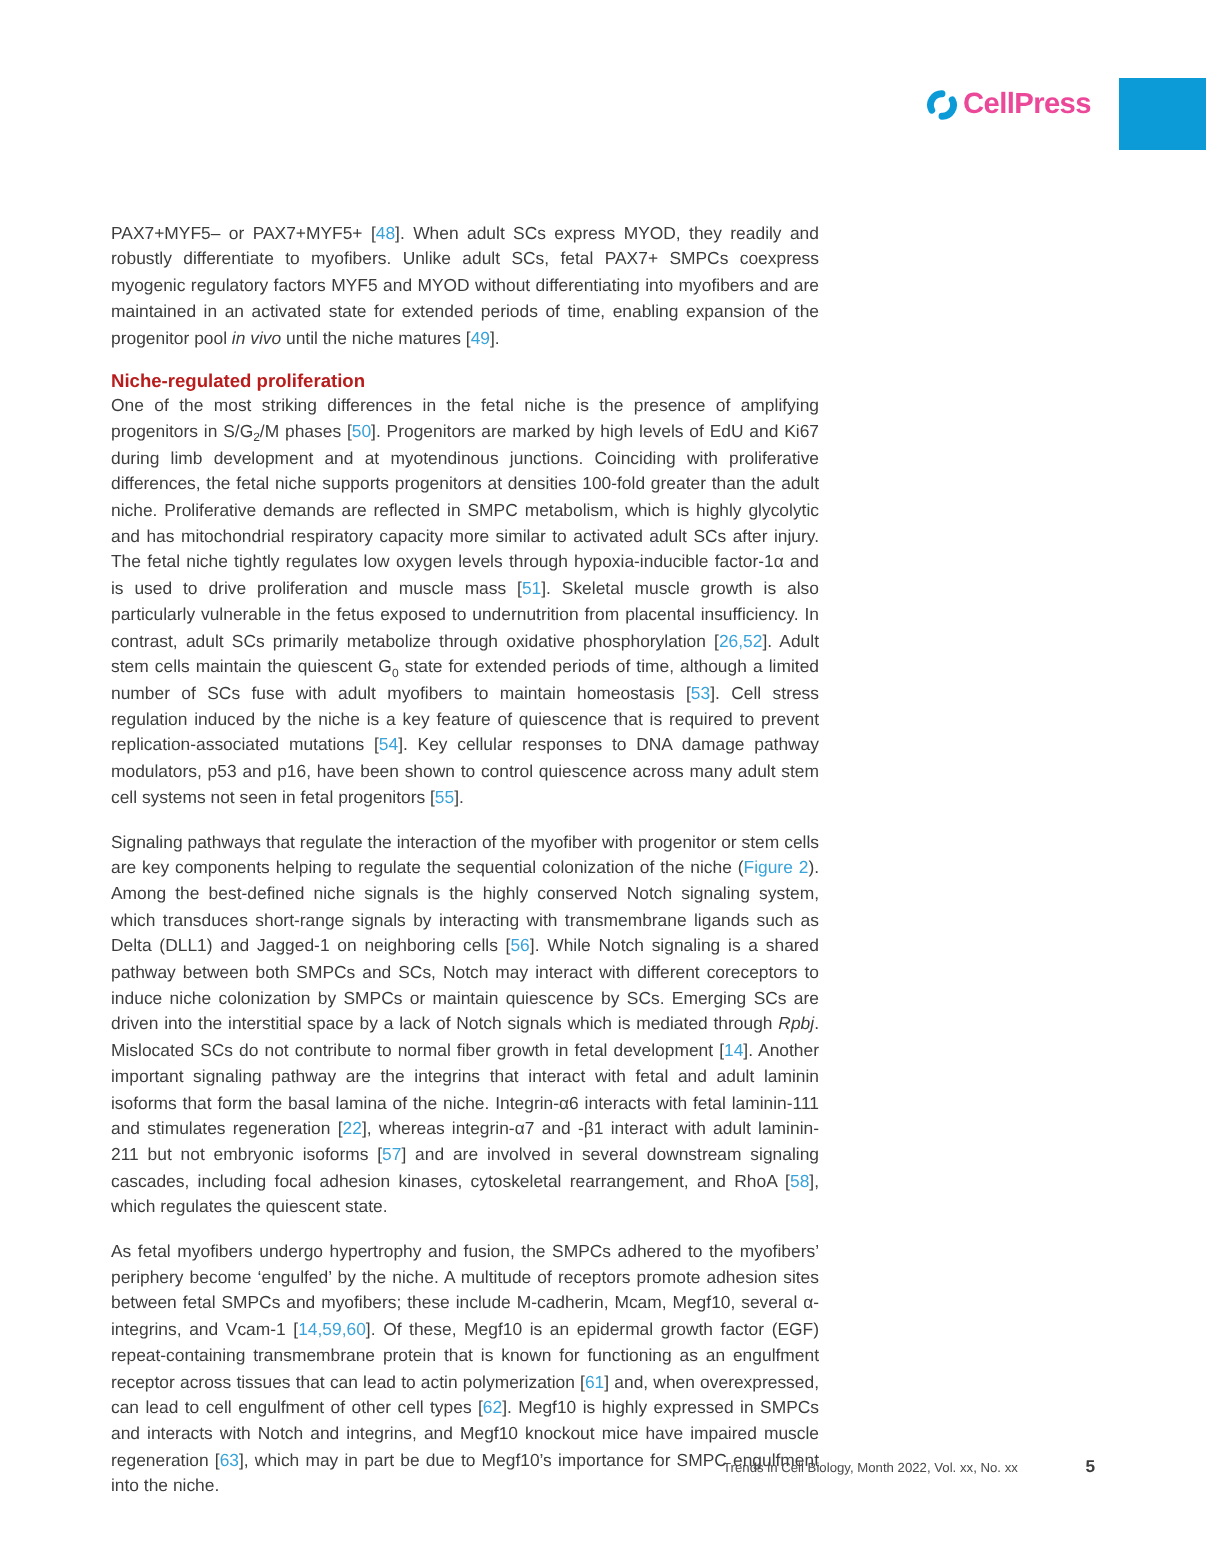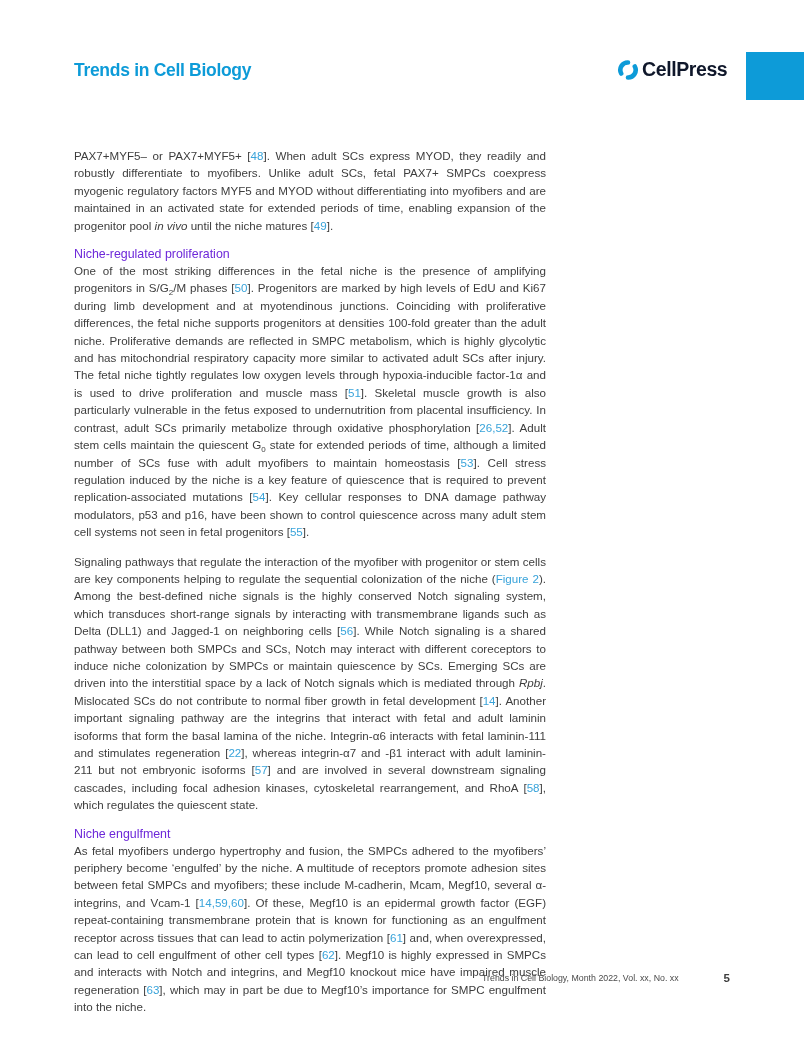--- a/index.html
+++ b/index.html
@@ -16,62 +16,61 @@
   }
   
   .journal-title {
     position: absolute; left: 74px; top: 60px;
     font-size: 17.5px; font-weight: bold;
     color: #0d9bd8; letter-spacing: -0.3px;
   }
   .brand {
     position: absolute; left: 617px; top: 58px;
     display: flex; align-items: center; gap: 3px;
-    color: #0f172a; font-weight: bold; font-size: 19.5px;
+    color: #ec4899; font-weight: bold; font-size: 19.5px;
     letter-spacing: -0.4px;
   }
   .brand svg { display: block; }
   .corner-tab {
     position: absolute; left: 746px; top: 52px;
     width: 58px; height: 48px; background: #0d9bd8;
   }
   
   .content {
     position: absolute; left: 74px; top: 147px; width: 472px;
   }
   .body-par {
     margin: 0 0 12px 0;
     font-size: 11.6px; line-height: 17.4px;
     color: #3d3d3d; text-align: justify;
   }
   .section-heading {
     margin: 13px 0 1px 0;
-    font-size: 12.4px; font-weight: normal;
-    color: #6d28d9;
+    font-size: 12.4px; font-weight: bold;
+    color: #b91c1c;
   }
   .ref-link { color: #38a3da; text-decoration: none; cursor: pointer; }
   em { }
   sub { font-size: 8px; line-height: 0; }
   
   .footer {
     position: absolute; top: 972px; right: 74px;
     font-size: 8.8px; color: #4a4a4a;
     display: flex; align-items: center; gap: 34px;
   }
   .page-number {
     font-size: 11.5px; font-weight: bold; color: #3d3d3d;
     margin-left: 11px;
   }
 </style>
 </head>
 <body>
 
 <div class="page">
 
-  <div class="journal-title">Trends in Cell Biology</div>
 
   <div class="brand">
     <span>
       <svg width="22" height="22" viewBox="0 0 22 22">
         <g fill="none" stroke="#0d9bd8" stroke-width="4.6" stroke-linecap="round">
           <path d="M 4.2 14.5 A 7.5 7.5 0 0 1 11 3.5"></path>
           <path d="M 17.8 7.5 A 7.5 7.5 0 0 1 11 18.5"></path>
         </g>
       </svg>
     </span>
@@ -85,21 +84,20 @@
         <p class="body-par"><span>PAX7+MYF5– or PAX7+MYF5+ [</span><a class="ref-link">48</a><span>]. When adult SCs express MYOD, they readily and robustly differentiate to myofibers. Unlike adult SCs, fetal PAX7+ SMPCs coexpress myogenic regulatory factors MYF5 and MYOD without differentiating into myofibers and are maintained in an activated state for extended periods of time, enabling expansion of the progenitor pool </span><em>in vivo</em><span> until the niche matures [</span><a class="ref-link">49</a><span>].</span></p>
       </section>
       <section>
         <h2 class="section-heading">Niche-regulated proliferation</h2>
         <p class="body-par"><span>One of the most striking differences in the fetal niche is the presence of amplifying progenitors in S/G</span><sub>2</sub><span>/M phases [</span><a class="ref-link">50</a><span>]. Progenitors are marked by high levels of EdU and Ki67 during limb development and at myotendinous junctions. Coinciding with proliferative differences, the fetal niche supports progenitors at densities 100-fold greater than the adult niche. Proliferative demands are reflected in SMPC metabolism, which is highly glycolytic and has mitochondrial respiratory capacity more similar to activated adult SCs after injury. The fetal niche tightly regulates low oxygen levels through hypoxia-inducible factor-1α and is used to drive proliferation and muscle mass [</span><a class="ref-link">51</a><span>]. Skeletal muscle growth is also particularly vulnerable in the fetus exposed to undernutrition from placental insufficiency. In contrast, adult SCs primarily metabolize through oxidative phosphorylation [</span><a class="ref-link">26,52</a><span>]. Adult stem cells maintain the quiescent G</span><sub>0</sub><span> state for extended periods of time, although a limited number of SCs fuse with adult myofibers to maintain homeostasis [</span><a class="ref-link">53</a><span>]. Cell stress regulation induced by the niche is a key feature of quiescence that is required to prevent replication-associated mutations [</span><a class="ref-link">54</a><span>]. Key cellular responses to DNA damage pathway modulators, p53 and p16, have been shown to control quiescence across many adult stem cell systems not seen in fetal progenitors [</span><a class="ref-link">55</a><span>].</span></p>
       </section>
       <section>
         <p class="body-par"><span>Signaling pathways that regulate the interaction of the myofiber with progenitor or stem cells are key components helping to regulate the sequential colonization of the niche (</span><a class="ref-link">Figure 2</a><span>). Among the best-defined niche signals is the highly conserved Notch signaling system, which transduces short-range signals by interacting with transmembrane ligands such as Delta (DLL1) and Jagged-1 on neighboring cells [</span><a class="ref-link">56</a><span>]. While Notch signaling is a shared pathway between both SMPCs and SCs, Notch may interact with different coreceptors to induce niche colonization by SMPCs or maintain quiescence by SCs. Emerging SCs are driven into the interstitial space by a lack of Notch signals which is mediated through </span><em>Rpbj</em><span>. Mislocated SCs do not contribute to normal fiber growth in fetal development [</span><a class="ref-link">14</a><span>]. Another important signaling pathway are the integrins that interact with fetal and adult laminin isoforms that form the basal lamina of the niche. Integrin-α6 interacts with fetal laminin-111 and stimulates regeneration [</span><a class="ref-link">22</a><span>], whereas integrin-α7 and -β1 interact with adult laminin-211 but not embryonic isoforms [</span><a class="ref-link">57</a><span>] and are involved in several downstream signaling cascades, including focal adhesion kinases, cytoskeletal rearrangement, and RhoA [</span><a class="ref-link">58</a><span>], which regulates the quiescent state.</span></p>
       </section>
       <section>
-        <h2 class="section-heading">Niche engulfment</h2>
         <p class="body-par"><span>As fetal myofibers undergo hypertrophy and fusion, the SMPCs adhered to the myofibers’ periphery become ‘engulfed’ by the niche. A multitude of receptors promote adhesion sites between fetal SMPCs and myofibers; these include M-cadherin, Mcam, Megf10, several α-integrins, and Vcam-1 [</span><a class="ref-link">14,59,60</a><span>]. Of these, Megf10 is an epidermal growth factor (EGF) repeat-containing transmembrane protein that is known for functioning as an engulfment receptor across tissues that can lead to actin polymerization [</span><a class="ref-link">61</a><span>] and, when overexpressed, can lead to cell engulfment of other cell types [</span><a class="ref-link">62</a><span>]. Megf10 is highly expressed in SMPCs and interacts with Notch and integrins, and Megf10 knockout mice have impaired muscle regeneration [</span><a class="ref-link">63</a><span>], which may in part be due to Megf10’s importance for SMPC engulfment into the niche.</span></p>
       </section>
     </main>
 
   <div class="footer">
     <span>Trends in Cell Biology, Month 2022, Vol. xx, No. xx</span>
     <span class="page-number">5</span>
   </div>
 
 </div>

